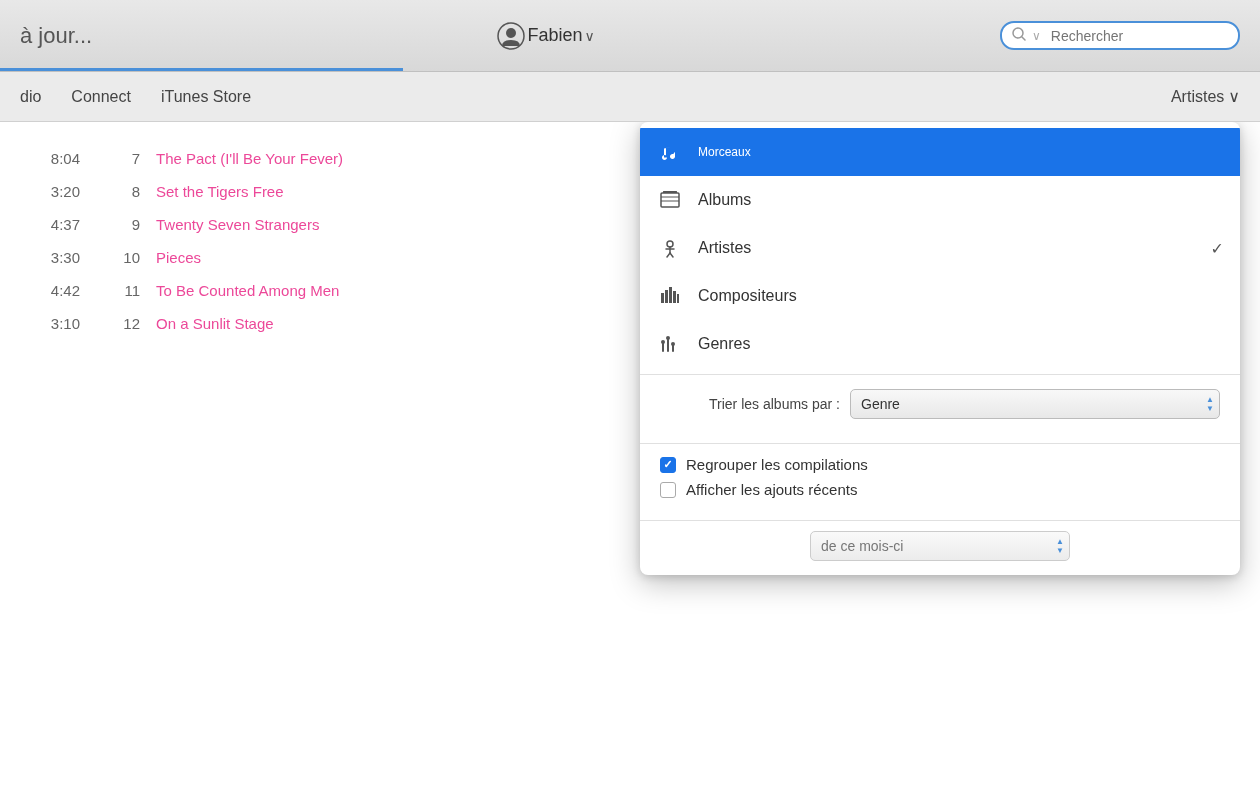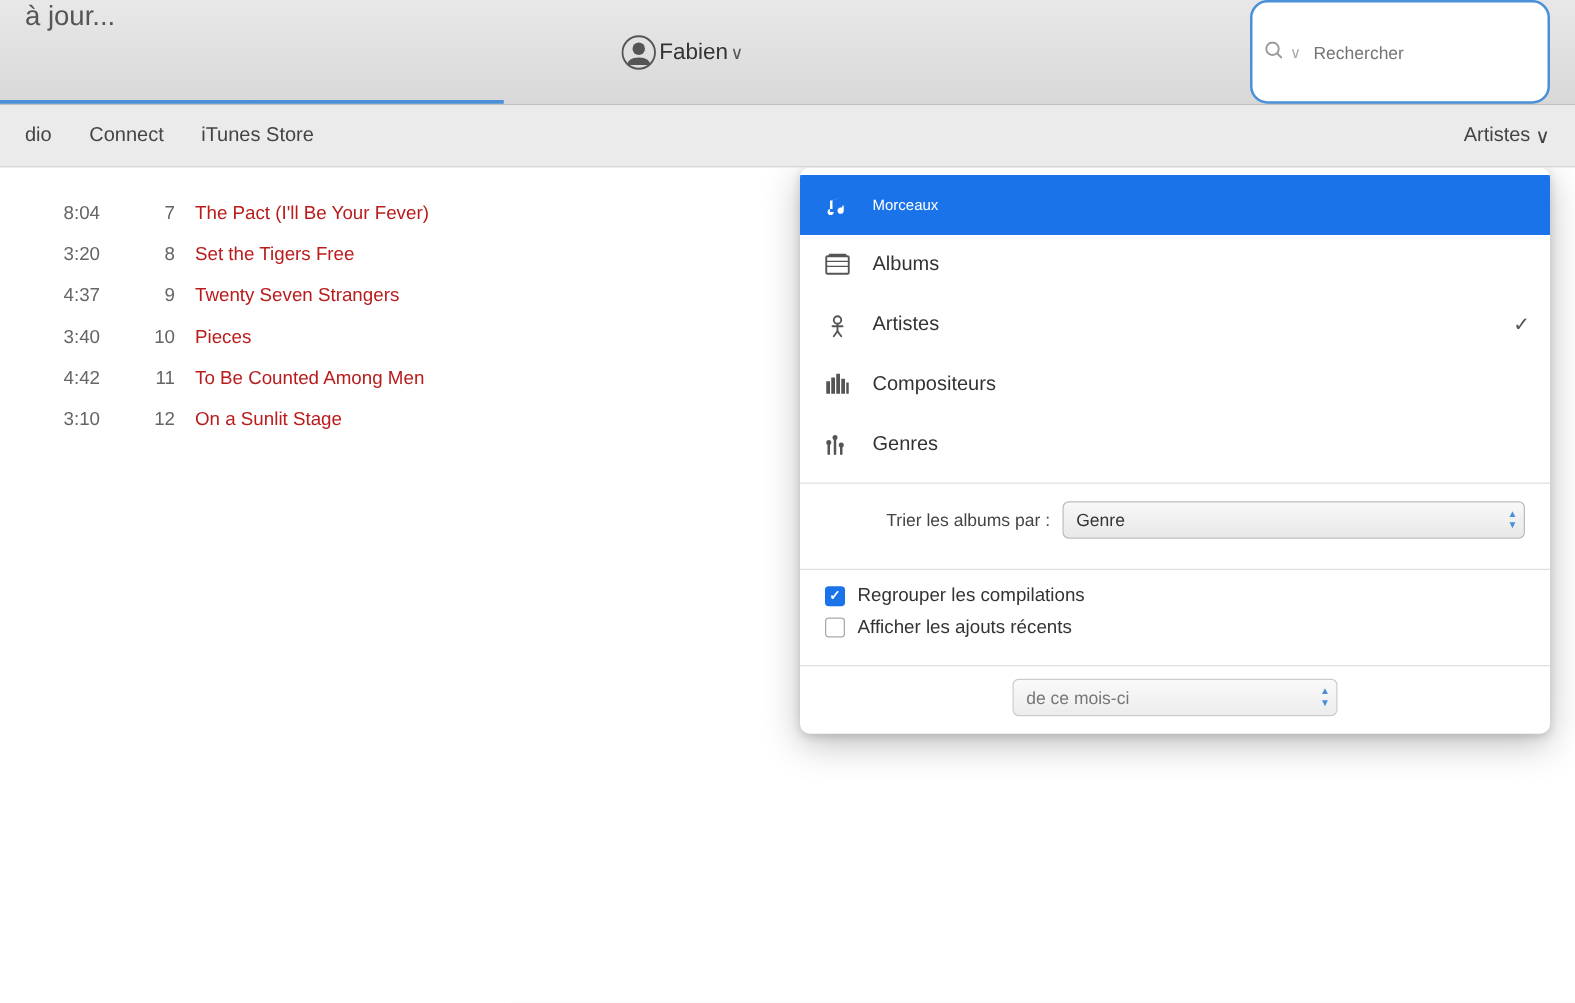--- a/index.html
+++ b/index.html
@@ -8,22 +8,23 @@
       background: #f0f0f0;
       width: 1260px;
       height: 802px;
       overflow: hidden;
       position: relative;
     }
 
     
     .header {
       background: linear-gradient(to bottom, #e8e8e8, #d8d8d8);
-      height: 84px;
-      display: flex;
+      height: 72px;
+      display: flex;
+      align-items: center;
       justify-content: space-between;
       padding: 0 20px;
       border-bottom: 1px solid #c0c0c0;
       position: relative;
     }
 
     .header-left {
       font-size: 22px;
       color: #555;
       font-weight: 400;
@@ -137,21 +138,21 @@
     }
 
     .song-number {
       width: 30px;
       color: #666;
       text-align: right;
       margin-right: 16px;
     }
 
     .song-title {
-      color: #b91c1c;
+      color: #ec4899;
       font-size: 15px;
     }
 
     
     .dropdown-popup {
       position: absolute;
       top: 0;
       left: 640px;
       width: 600px;
       background: white;
@@ -426,21 +427,21 @@
       <span class="song-title">Set the Tigers Free</span>
     </div>
 
     <div class="song-row">
       <span class="song-duration">4:37</span>
       <span class="song-number">9</span>
       <span class="song-title">Twenty Seven Strangers</span>
     </div>
 
     <div class="song-row">
-      <span class="song-duration">3:40</span>
+      <span class="song-duration">3:30</span>
       <span class="song-number">10</span>
       <span class="song-title">Pieces</span>
     </div>
 
     <div class="song-row">
       <span class="song-duration">4:42</span>
       <span class="song-number">11</span>
       <span class="song-title">To Be Counted Among Men</span>
     </div>
 

